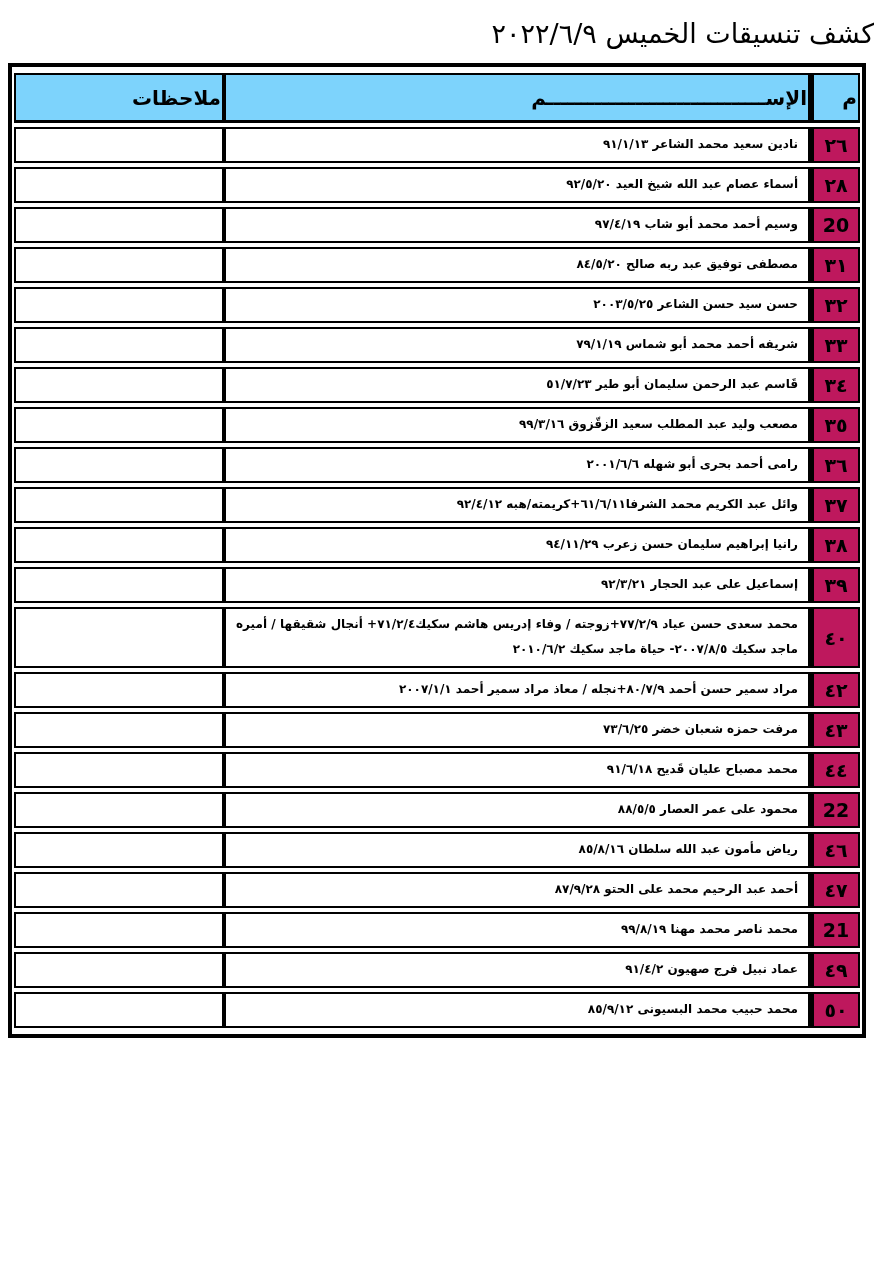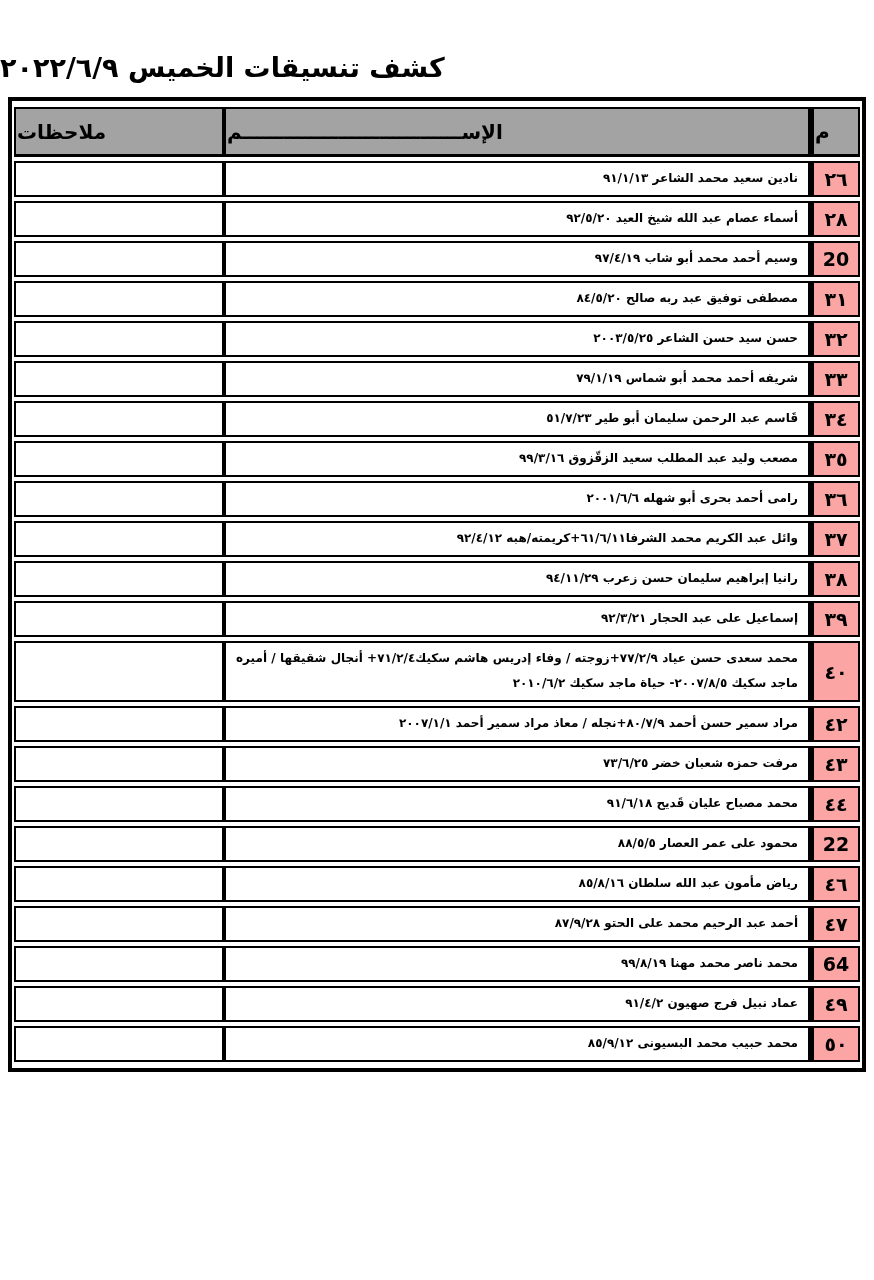--- a/index.html
+++ b/index.html
@@ -11,57 +11,57 @@
     width: 874px;
     height: 1280px;
     overflow: hidden;
     font-family: "DejaVu Sans", "DejaVu Serif", sans-serif;
     font-weight: bold;
     color: #000000;
     direction: rtl;
   }
   .title {
     margin: 0;
-    padding-top: 52px;
-    text-align: left;
+    padding-top: 18px;
+    text-align: right;
     font-size: 27px;
-    font-weight: bold;
+    font-weight: normal;
     letter-spacing: 0.5px;
   }
   .table-wrap {
     margin: 14px 8px 0 8px;
     border: 4px solid #000000;
     padding: 2px;
     background: #ffffff;
   }
   table {
     width: 100%;
     border-collapse: separate;
     border-spacing: 0 4px;
     table-layout: fixed;
   }
   th, td {
     border: 2px solid #000000;
     box-sizing: border-box;
   }
   thead th {
-    background: #a3a3a3;
+    background: #7dd3fc;
     height: 50px;
     vertical-align: middle;
-    text-align: left;
+    text-align: right;
     font-size: 20px;
     border-bottom-width: 3px;
     overflow: hidden;
     white-space: nowrap;
   }
   th.h-num, td.c-num {
     border-left-width: 4px;
   }
   td.c-num {
-    background: #fca5a5;
+    background: #be185d;
     text-align: center;
     vertical-align: middle;
     font-size: 19px;
     padding: 2px 0;
   }
   td.c-name {
     vertical-align: top;
     text-align: justify;
     padding: 3px 10px 4px 10px;
     font-size: 12px;
@@ -182,21 +182,21 @@
             <td class="c-num">٤٦</td>
             <td class="c-name">رياض مأمون عبد الله سلطان ٨٥/٨/١٦</td>
             <td class="c-notes"></td>
           </tr>
           <tr>
             <td class="c-num">٤٧</td>
             <td class="c-name">أحمد عبد الرحيم محمد على الحتو ٨٧/٩/٢٨</td>
             <td class="c-notes"></td>
           </tr>
           <tr>
-            <td class="c-num">64</td>
+            <td class="c-num">21</td>
             <td class="c-name">محمد ناصر محمد مهنا ٩٩/٨/١٩</td>
             <td class="c-notes"></td>
           </tr>
           <tr>
             <td class="c-num">٤٩</td>
             <td class="c-name">عماد نبيل فرج صهيون ٩١/٤/٢</td>
             <td class="c-notes"></td>
           </tr>
           <tr>
             <td class="c-num">٥٠</td>

